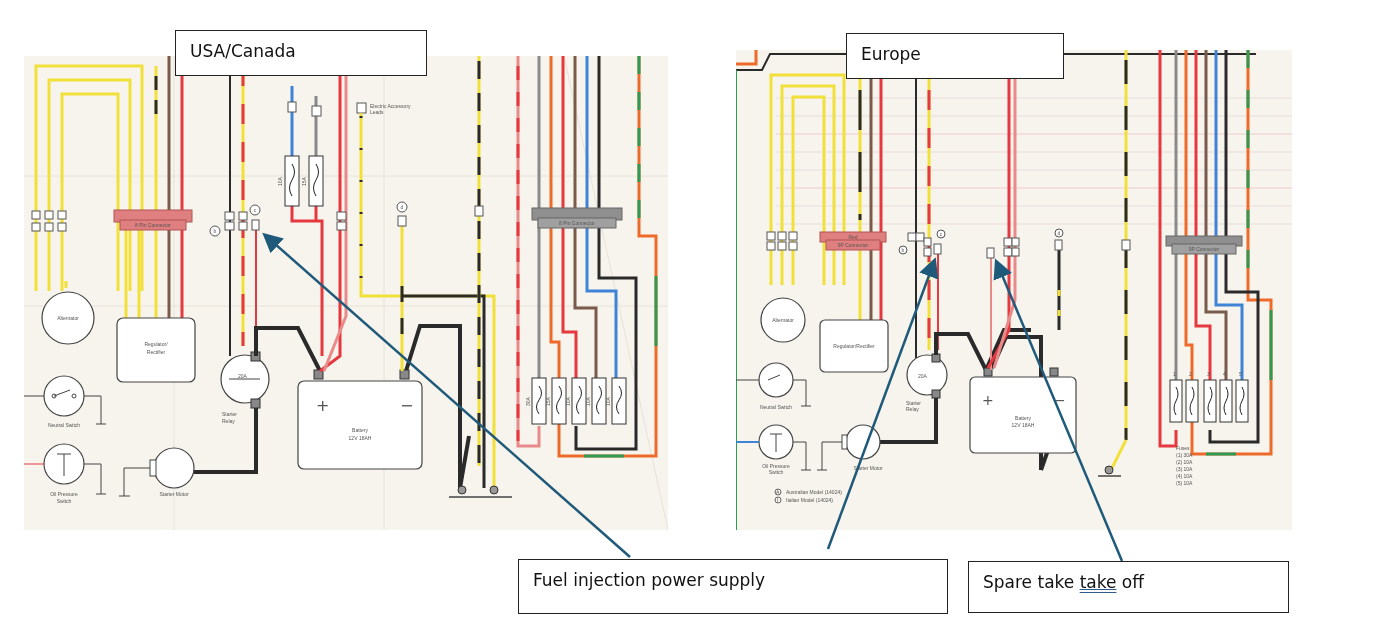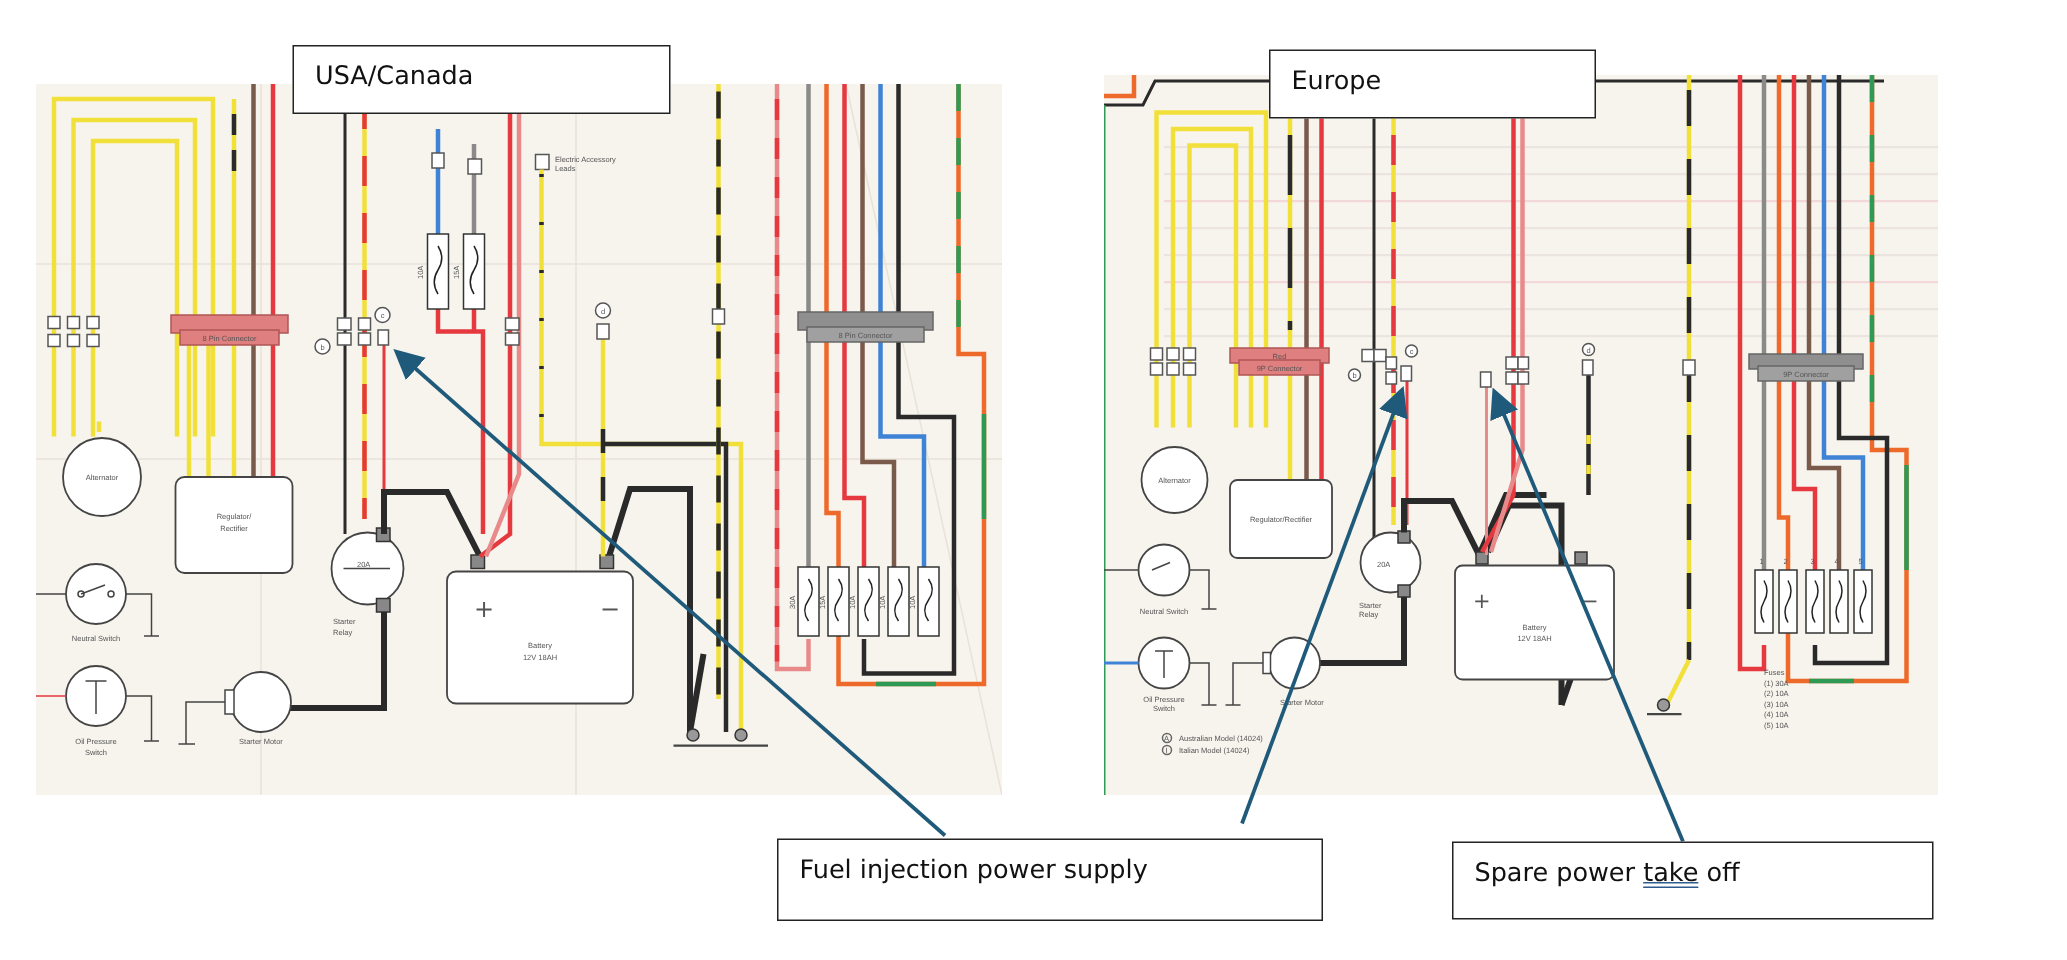--- a/index.html
+++ b/index.html
@@ -4,23 +4,23 @@
 <style>
   html, body { margin:0; padding:0; background:#ffffff; }
   body { width:1378px; height:640px; position:relative; overflow:hidden; font-family:"Liberation Sans", sans-serif; }
   .panel { position:absolute; background:#f7f4ee; overflow:hidden; }
   #panel-usa { left:24px; top:56px; width:644px; height:474px; }
   #panel-eu { left:736px; top:50px; width:556px; height:480px; }
   svg.wiring { position:absolute; left:0; top:0; }
   .tiny { font-family:"Liberation Sans", sans-serif; font-size:5px; fill:#555; }
   .callout { position:absolute; background:#fff; border:1px solid #222; box-sizing:border-box;
              font-family:"DejaVu Sans", sans-serif; font-size:17px; color:#111; padding:10px 0 0 14px; }
-  #label-usa { left:175px; top:30px; width:252px; height:46px; padding-top:10px;margin-left:20px; }
+  #label-usa { left:175px; top:30px; width:252px; height:46px; padding-top:10px; }
   #label-eu { left:846px; top:33px; width:218px; height:46px; padding-top:10px; }
-  #callout-fuel { left:518px; top:559px; width:364px; height:55px; padding-top:10px; }
+  #callout-fuel { left:518px; top:559px; width:430px; height:55px; padding-top:10px; }
   #callout-spare { left:968px; top:561px; width:321px; height:52px; padding-top:10px; }
   .underline { text-decoration: underline; text-decoration-color:#2f5b8c; text-decoration-style:double; }
   svg#arrows { position:absolute; left:0; top:0; pointer-events:none; }
 </style>
 </head>
 <body>
 
 <div class="panel" id="panel-usa">
 <svg class="wiring" width="644" height="474" viewBox="0 0 644 474">
 
@@ -456,14 +456,14 @@
   </defs>
   <line x1="630" y1="557" x2="266" y2="236" stroke="#1f5a7a" stroke-width="2.5" marker-end="url(#ah)"></line>
   <line x1="828" y1="549" x2="934" y2="262" stroke="#1f5a7a" stroke-width="2.5" marker-end="url(#ah)"></line>
   <line x1="1122" y1="561" x2="997" y2="263" stroke="#1f5a7a" stroke-width="2.5" marker-end="url(#ah)"></line>
 </svg>
 
 <div class="callout" id="callout-fuel">
   <span>Fuel injection power supply</span>
 </div>
 <div class="callout" id="callout-spare">
-  <span style="white-space: pre;">Spare power </span><span class="underline" style="white-space: pre;">take</span><span style="white-space: pre; text-align: right;"> off</span>
+  <span style="white-space: pre;">Spare take </span><span class="underline" style="white-space: pre;">take</span><span style="white-space: pre; text-align: right;"> off</span>
 </div>
 
 </body></html>

